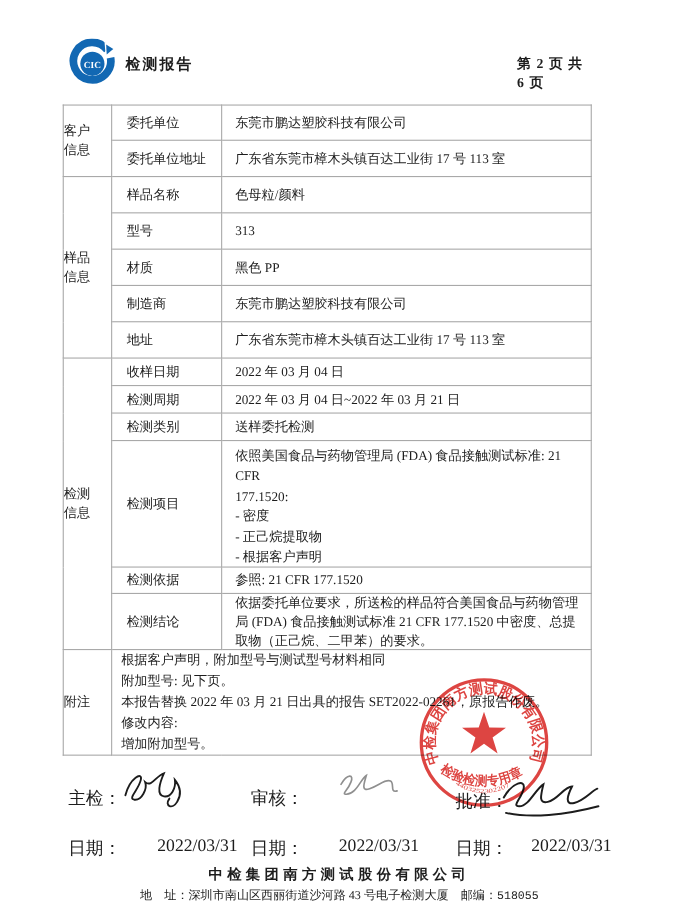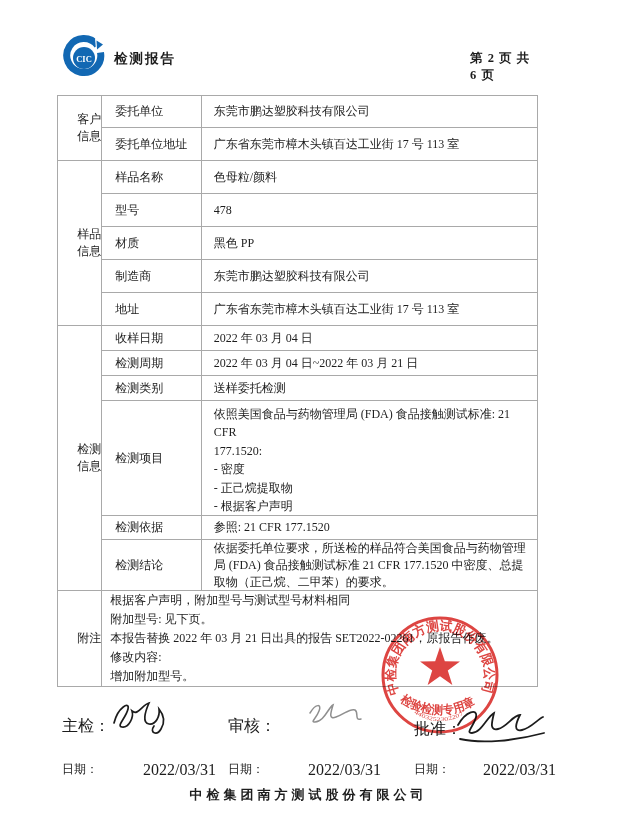--- a/index.html
+++ b/index.html
@@ -10,37 +10,37 @@
   
   .hdr-logo { position:absolute; left:61px; top:16px; width:46px; height:46px; }
   .hdr-title { position:absolute; left:114px; top:31px; font-size:13.5px; font-weight:bold; letter-spacing:2px; }
   .hdr-no { position:absolute; left:236px; top:31px; font-size:12.5px; font-weight:bold; }
   .hdr-no .num { font-weight:bold; }
   .hdr-page { position:absolute; left:470px; top:31px; font-size:12.5px; font-weight:bold; letter-spacing:1px; }
 
   
   table.rpt { position:absolute; left:57px; top:76px; border-collapse:collapse; table-layout:fixed; }
   table.rpt td { border:1px solid #a9a9a9; font-size:12px; vertical-align:middle; }
-  td.sec { width:46px; text-align:right; line-height:17px; }
+  td.sec { width:46px; text-align:left; line-height:17px; }
   td.lbl { width:104px; padding-left:13px; }
   td.val { width:352px; padding-left:12px; padding-right:8px; }
   td.val-multi { vertical-align:top; padding-top:4px; }
   .ln { line-height:18.4px; }
   .ln-sm { line-height:16.6px; }
   td.notes-cell { padding-left:8px; vertical-align:middle; }
   .note-ln { line-height:19px; }
 
   
   .stamp { position:absolute; left:375px; top:591px; width:130px; height:130px;
     opacity:0.88; mix-blend-mode:multiply; z-index:5; }
 
   
   .sig-label { position:absolute; font-size:16px; z-index:2;text-align:center; }
   .sig-svg { position:absolute; z-index:3; }
-  .date-label { position:absolute; font-size:12px; }
+  .date-label { position:absolute; font-size:16px; }
   .date-val { position:absolute; font-size:16px; }
 
   
   .ft-company { position:absolute; left:0; top:767px; width:617px; text-align:center;
     font-size:13px; font-weight:bold; letter-spacing:4px; }
   .ft-line1 { position:absolute; left:0; top:787px; width:617px; text-align:center; font-size:11px; }
   .ft-line2 { position:absolute; left:0; top:801px; width:617px; text-align:center; font-size:11px; }
   .mono { font-family:"Liberation Mono","DejaVu Sans Mono",monospace; font-size:10.5px; }
   a.url { color:#1414cc; text-decoration:underline; }
 </style>
@@ -79,21 +79,21 @@
     <tr style="height:33px">
       <td class="sec" rowspan="5">
         <div>样品</div>
         <div>信息</div>
       </td>
       <td class="lbl">样品名称</td>
       <td class="val">色母粒/颜料</td>
     </tr>
     <tr style="height:33px">
       <td class="lbl">型号</td>
-      <td class="val">478</td>
+      <td class="val">313</td>
     </tr>
     <tr style="height:33px">
       <td class="lbl">材质</td>
       <td class="val">黑色 PP</td>
     </tr>
     <tr style="height:33px">
       <td class="lbl">制造商</td>
       <td class="val">东莞市鹏达塑胶科技有限公司</td>
     </tr>
     <tr style="height:33px">
@@ -187,14 +187,15 @@
     <polygon points="0,-28 -4.82,-13.63 -19.97,-13.49 -7.80,-4.47 -12.34,9.99 0,1.2 12.34,9.99 7.80,-4.47 19.97,-13.49 4.82,-13.63" fill="#d92b27"></polygon>
     <text font-size="12" fill="#d92b27" font-weight="bold" font-family="Liberation Serif, serif">
       <textPath href="#arcMid" startOffset="0" textLength="80" lengthAdjust="spacingAndGlyphs">检验检测专用章</textPath>
     </text>
     <text font-size="5.5" fill="#d92b27" font-family="Liberation Serif, serif">
       <textPath href="#arcBot" startOffset="0" textLength="52" lengthAdjust="spacingAndGlyphs">4403252302207</textPath>
     </text>
   </svg>
 
   <div class="ft-company">中检集团南方测试股份有限公司</div>
+  <div class="ft-line1"><span>地　址：</span><span>深圳市南山区西丽街道沙河路 43 号电子检测大厦</span><span>　邮编：</span><span class="mono">518055</span></div>
 
 </div>
 
 </body></html>

